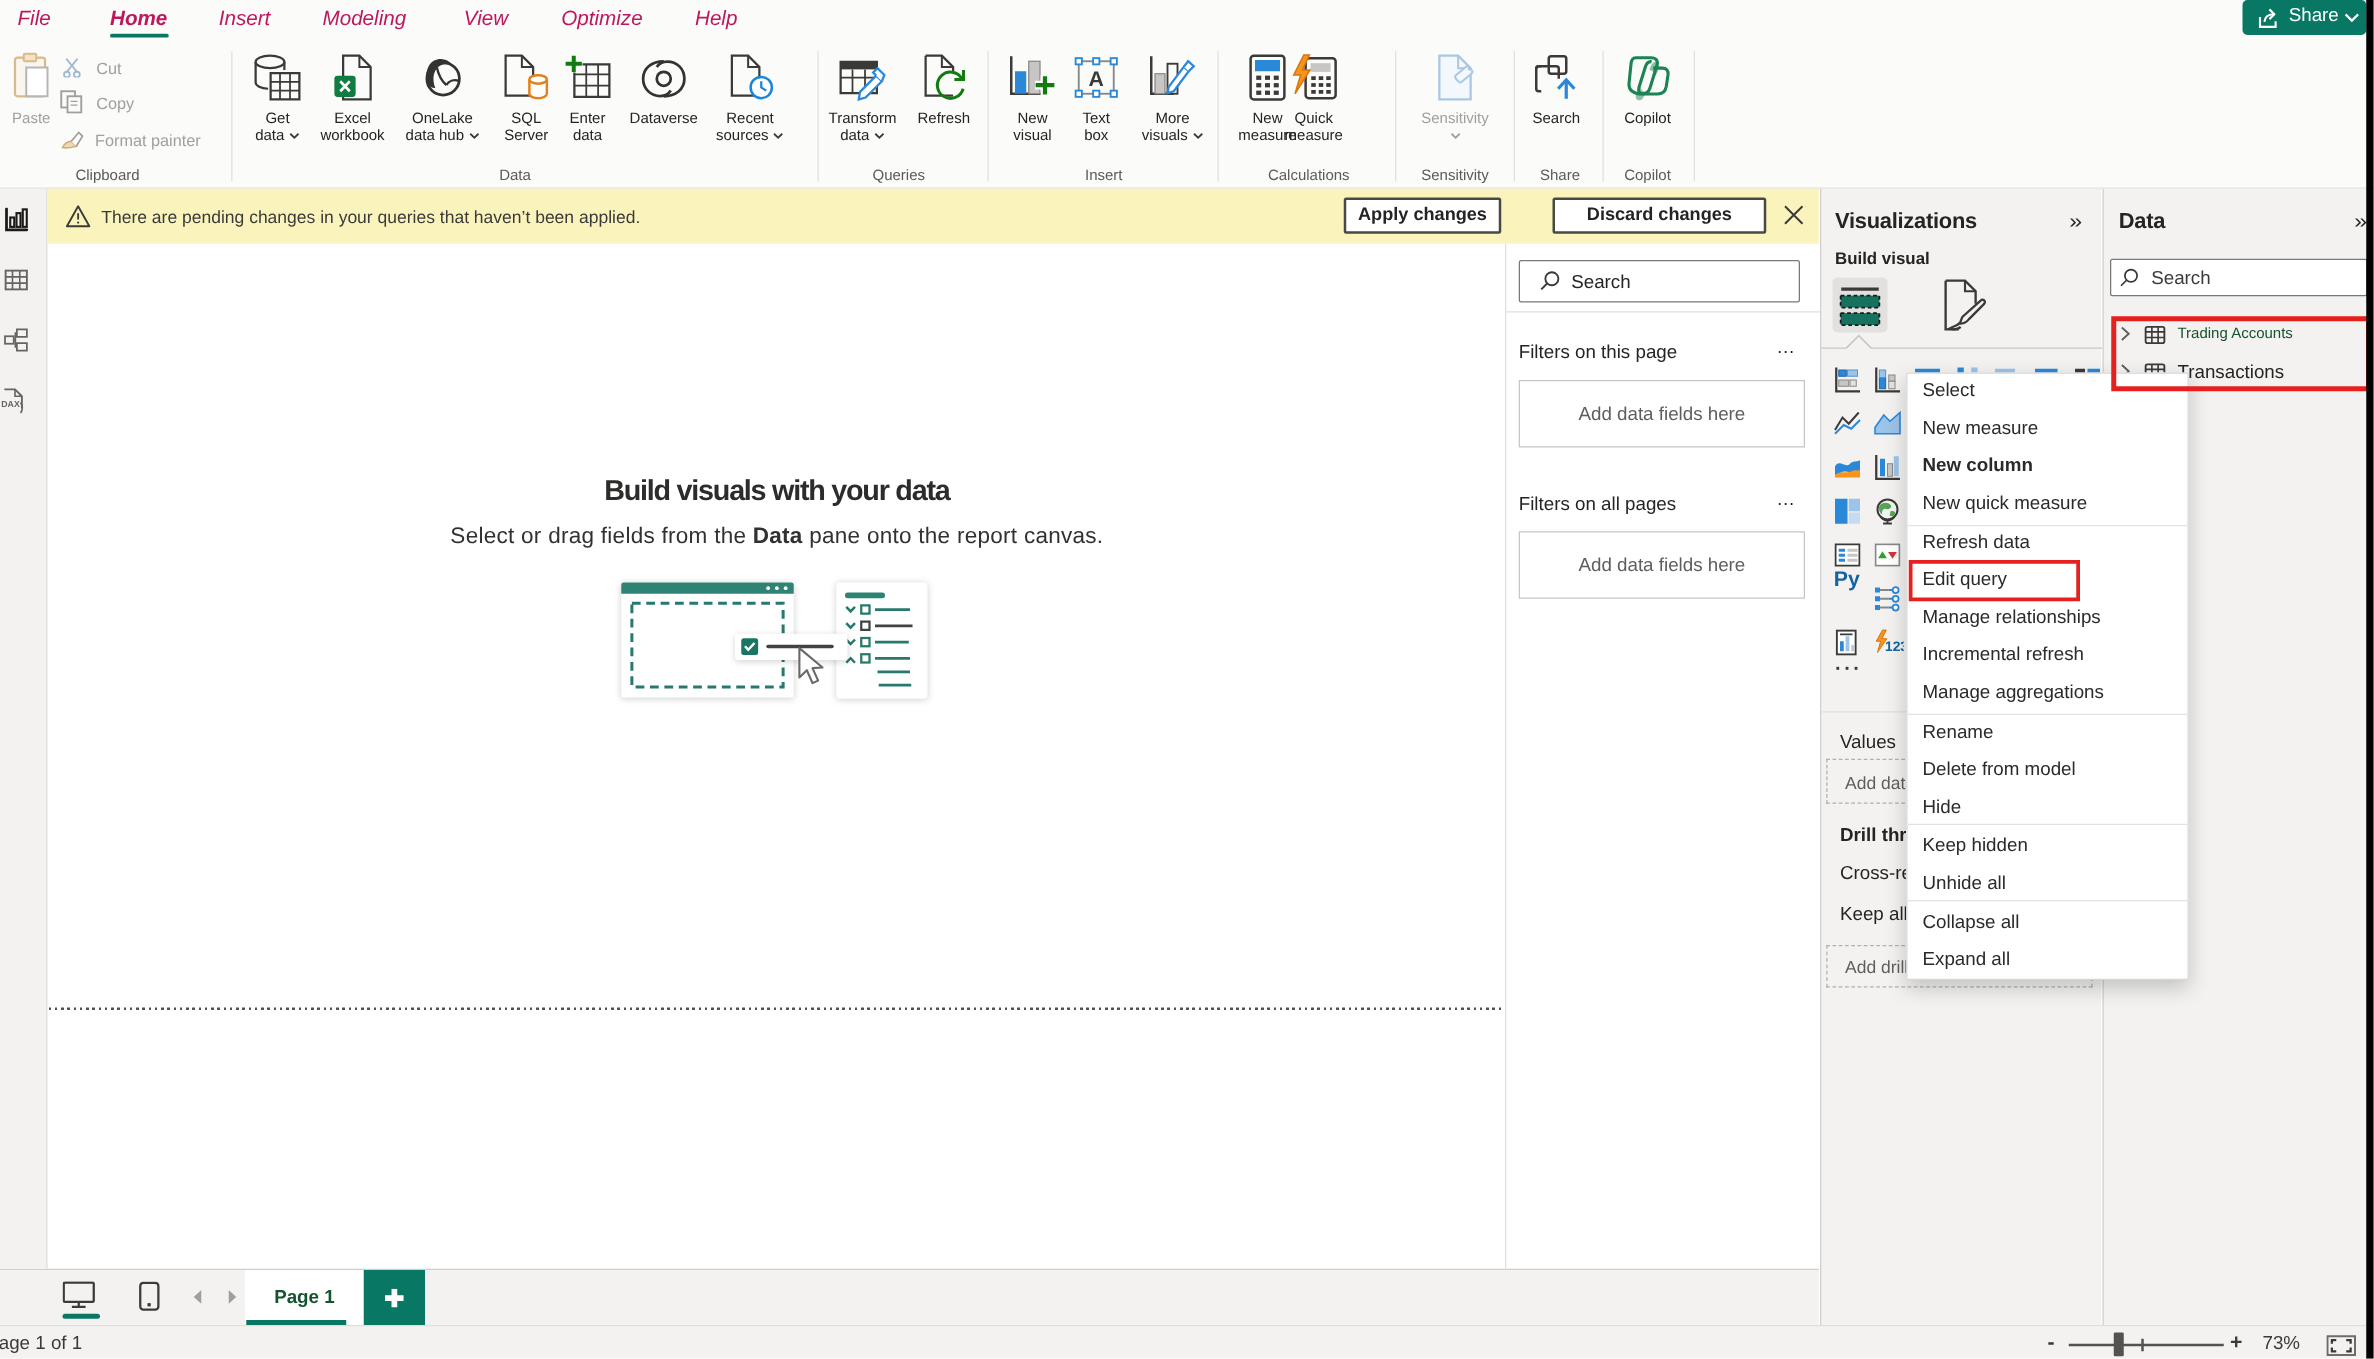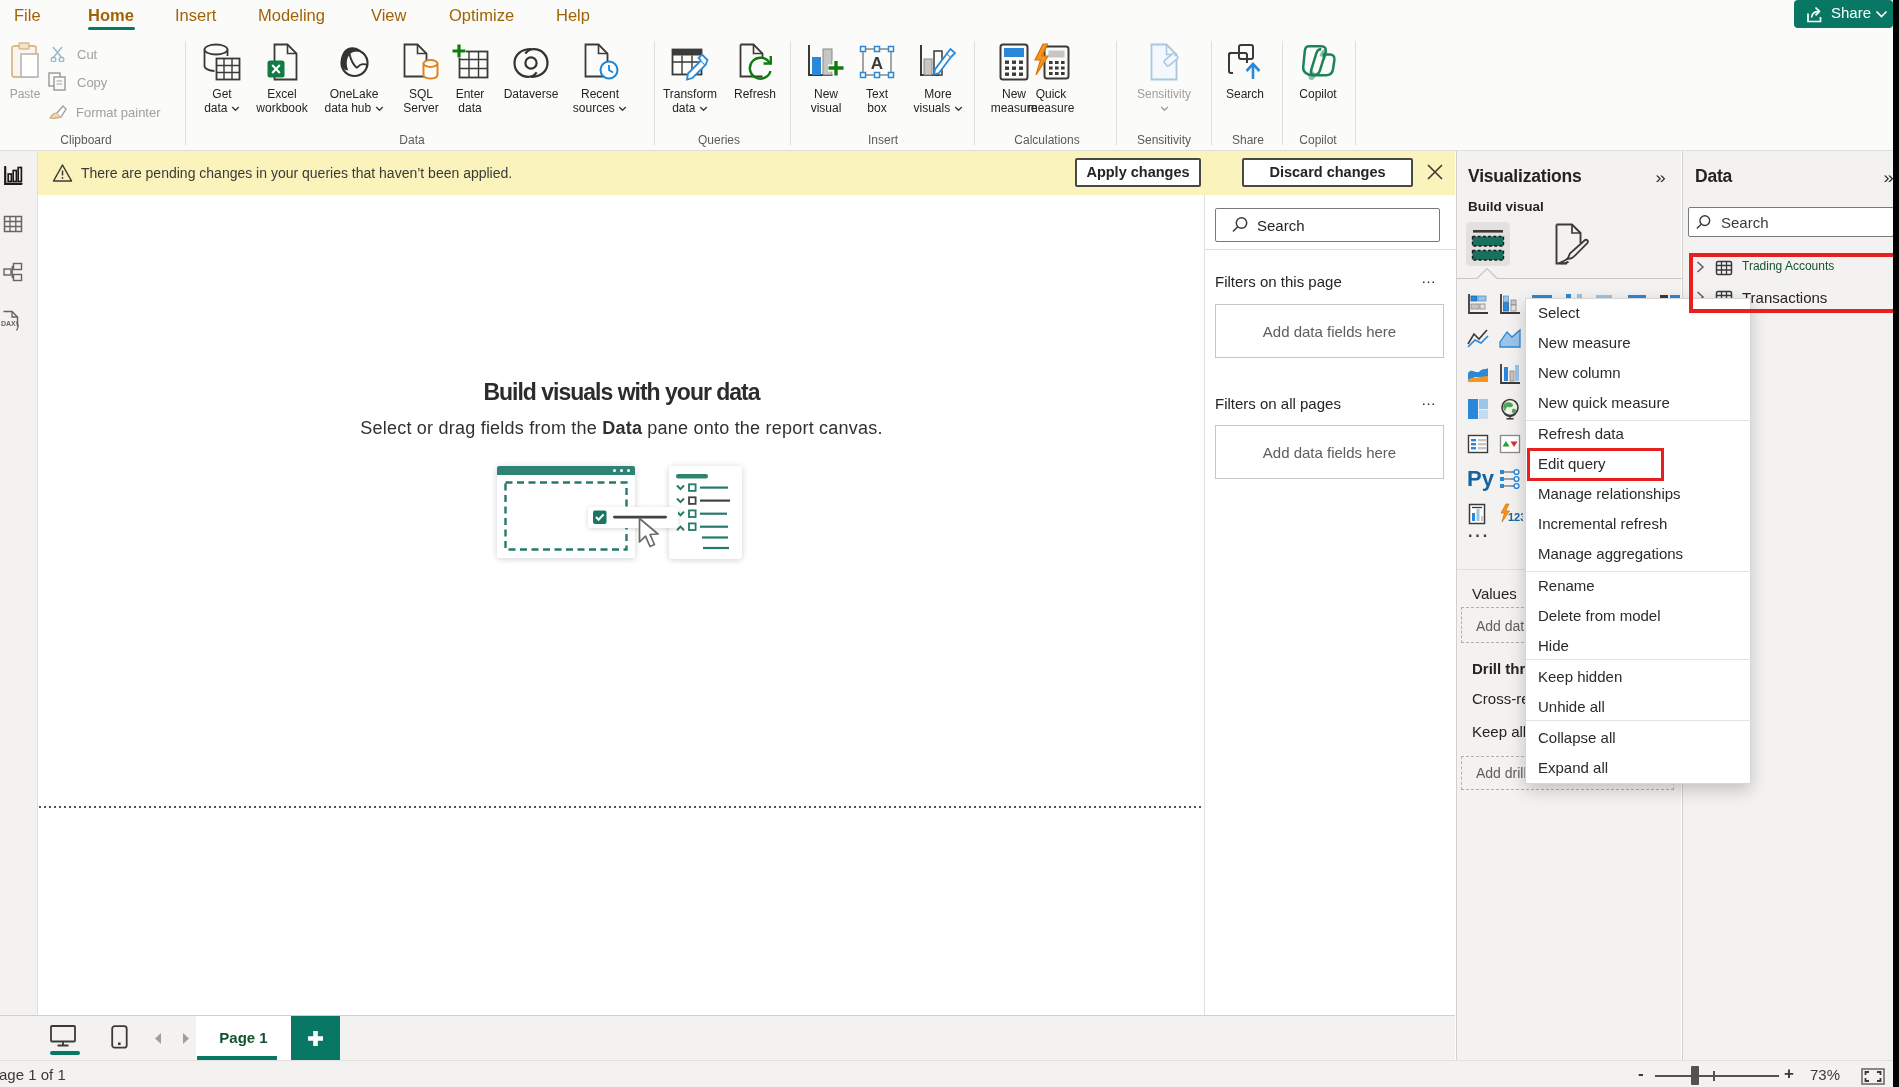--- a/index.html
+++ b/index.html
@@ -3,21 +3,21 @@
 <meta charset="utf-8">
 <style>
 * { margin:0; padding:0; box-sizing:border-box; }
 html,body { width:1899px; height:1087px; overflow:hidden; background:#fff;
   font-family:"Liberation Sans", sans-serif; color:#252423; }
 .abs { position:absolute; }
 #stage { position:relative; width:1899px; height:1087px; }
 
 
 #menubar { position:absolute; left:0; top:0; width:1899px; height:31px; background:#fbfbfa; z-index:5; }
-#menubar .mi { position:absolute; top:0; height:31px; line-height:30px; font-size:16.5px; color:#a16207; }
+#menubar .mi { position:absolute; top:0; height:31px; line-height:30px; font-size:16.5px; color:#be185d;font-style:italic; }
 #homeline { position:absolute; left:88px; top:27px; width:47px; height:3px; background:#087864; border-radius:2px; }
 
 
 #ribbon { position:absolute; left:0; top:31px; width:1899px; height:119px; background:#fbfbfa; z-index:5; }
 #ribbonline { position:absolute; left:0; top:150px; width:1899px; height:1px; background:#e1dfdd; z-index:6; }
 .rsep { position:absolute; top:10px; width:1px; height:104px; background:#e1dfdd; }
 .glabel { position:absolute; top:102px; font-size:12px; color:#5b5a58; width:140px; text-align:center; }
 .ritem { position:absolute; top:10px; text-align:center; }
 .ritem .ric { height:40px; display:flex; align-items:flex-end; justify-content:center; }
 .ritem .rlb { font-size:12px; line-height:14px; color:#252423; margin-top:6px; white-space:nowrap; }
@@ -594,21 +594,21 @@
       <rect x="4" y="10" width="5" height="2.4" fill="#2b88d8"></rect>
           <rect x="11" y="10" width="8" height="2.4" fill="#c8c6c4"></rect>
       <rect x="4" y="14" width="5" height="2.4" fill="#2b88d8"></rect>
           <rect x="11" y="14" width="8" height="2.4" fill="#c8c6c4"></rect>
     </svg>
     <svg class="abs" style="left:42px; top:282px;" width="22" height="22" viewBox="0 0 22 22">
       <rect x="1.5" y="2.5" width="19" height="17" fill="#fff" stroke="#8a8886" stroke-width="1.3"></rect>
       <path d="M3.5 13.5 L7 8 L10.5 13.5 Z" fill="#2ca02c"></path>
       <path d="M11.5 8.5 L18.5 8.5 L15 14 Z" fill="#d13438"></path>
     </svg>
-    <div class="abs" style="left:10px; top:315px; font-size:22px; font-weight:bold; color:#1464a0; font-family:'Liberation Sans';">Py</div>
+    <div class="abs" style="left:10px; top:303px; font-size:17px; font-weight:bold; color:#1464a0; font-family:'Liberation Sans';">Py</div>
     <svg class="abs" style="left:42px; top:317px;" width="22" height="22" viewBox="0 0 22 22">
       <path d="M3 4 H12 M3 11 H12 M3 18 H12" stroke="#8a8886" stroke-width="1.6"></path>
       <path d="M12 4 H16 M12 11 H16 M12 18 H16" stroke="#2b88d8" stroke-width="1.6"></path>
       <circle cx="17.5" cy="4" r="2.4" fill="#fff" stroke="#2b88d8" stroke-width="1.4"></circle>
       <circle cx="17.5" cy="11" r="2.4" fill="#fff" stroke="#2b88d8" stroke-width="1.4"></circle>
       <circle cx="17.5" cy="18" r="2.4" fill="#fff" stroke="#2b88d8" stroke-width="1.4"></circle>
       <rect x="1" y="2" width="4" height="4" fill="#2b88d8"></rect>
       <rect x="1" y="9" width="4" height="4" fill="#2b88d8"></rect>
       <rect x="1" y="16" width="4" height="4" fill="#2b88d8"></rect>
     </svg>
@@ -659,21 +659,21 @@
   <div class="abs" style="left:32px; top:138px;"><svg width="18" height="18" viewBox="0 0 18 18">
     <rect x="1.5" y="2.5" width="15" height="13" rx="1.5" fill="none" stroke="#3b3a39" stroke-width="1.5"></rect>
     <path d="M1.5 6.5 H16.5 M6.5 2.5 V15.5 M11.5 2.5 V15.5 M1.5 11 H16.5" stroke="#3b3a39" stroke-width="1.3"></path>
   </svg></div>
   <div class="abs" style="left:59px; top:138px; font-size:15px; color:#252423;">Transactions</div>
 </div>
 
 <div id="ctxmenu">
   <div class="mitem" style="top:5px;">Select</div>
   <div class="mitem" style="top:35px;">New measure</div>
-  <div class="mitem" style="top:65px;">New column</div>
+  <div class="mitem" style="top:65px;font-weight:bold;">New column</div>
   <div class="mitem" style="top:95px;">New quick measure</div>
   <div class="msep" style="top:121px;"></div>
   <div class="mitem" style="top:126px;">Refresh data</div>
   <div class="mitem" style="top:156px;">Edit query</div>
   <div class="mitem" style="top:186px;">Manage relationships</div>
   <div class="mitem" style="top:216px;">Incremental refresh</div>
   <div class="mitem" style="top:246px;">Manage aggregations</div>
   <div class="msep" style="top:272px;"></div>
   <div class="mitem" style="top:278px;">Rename</div>
   <div class="mitem" style="top:308px;">Delete from model</div>

